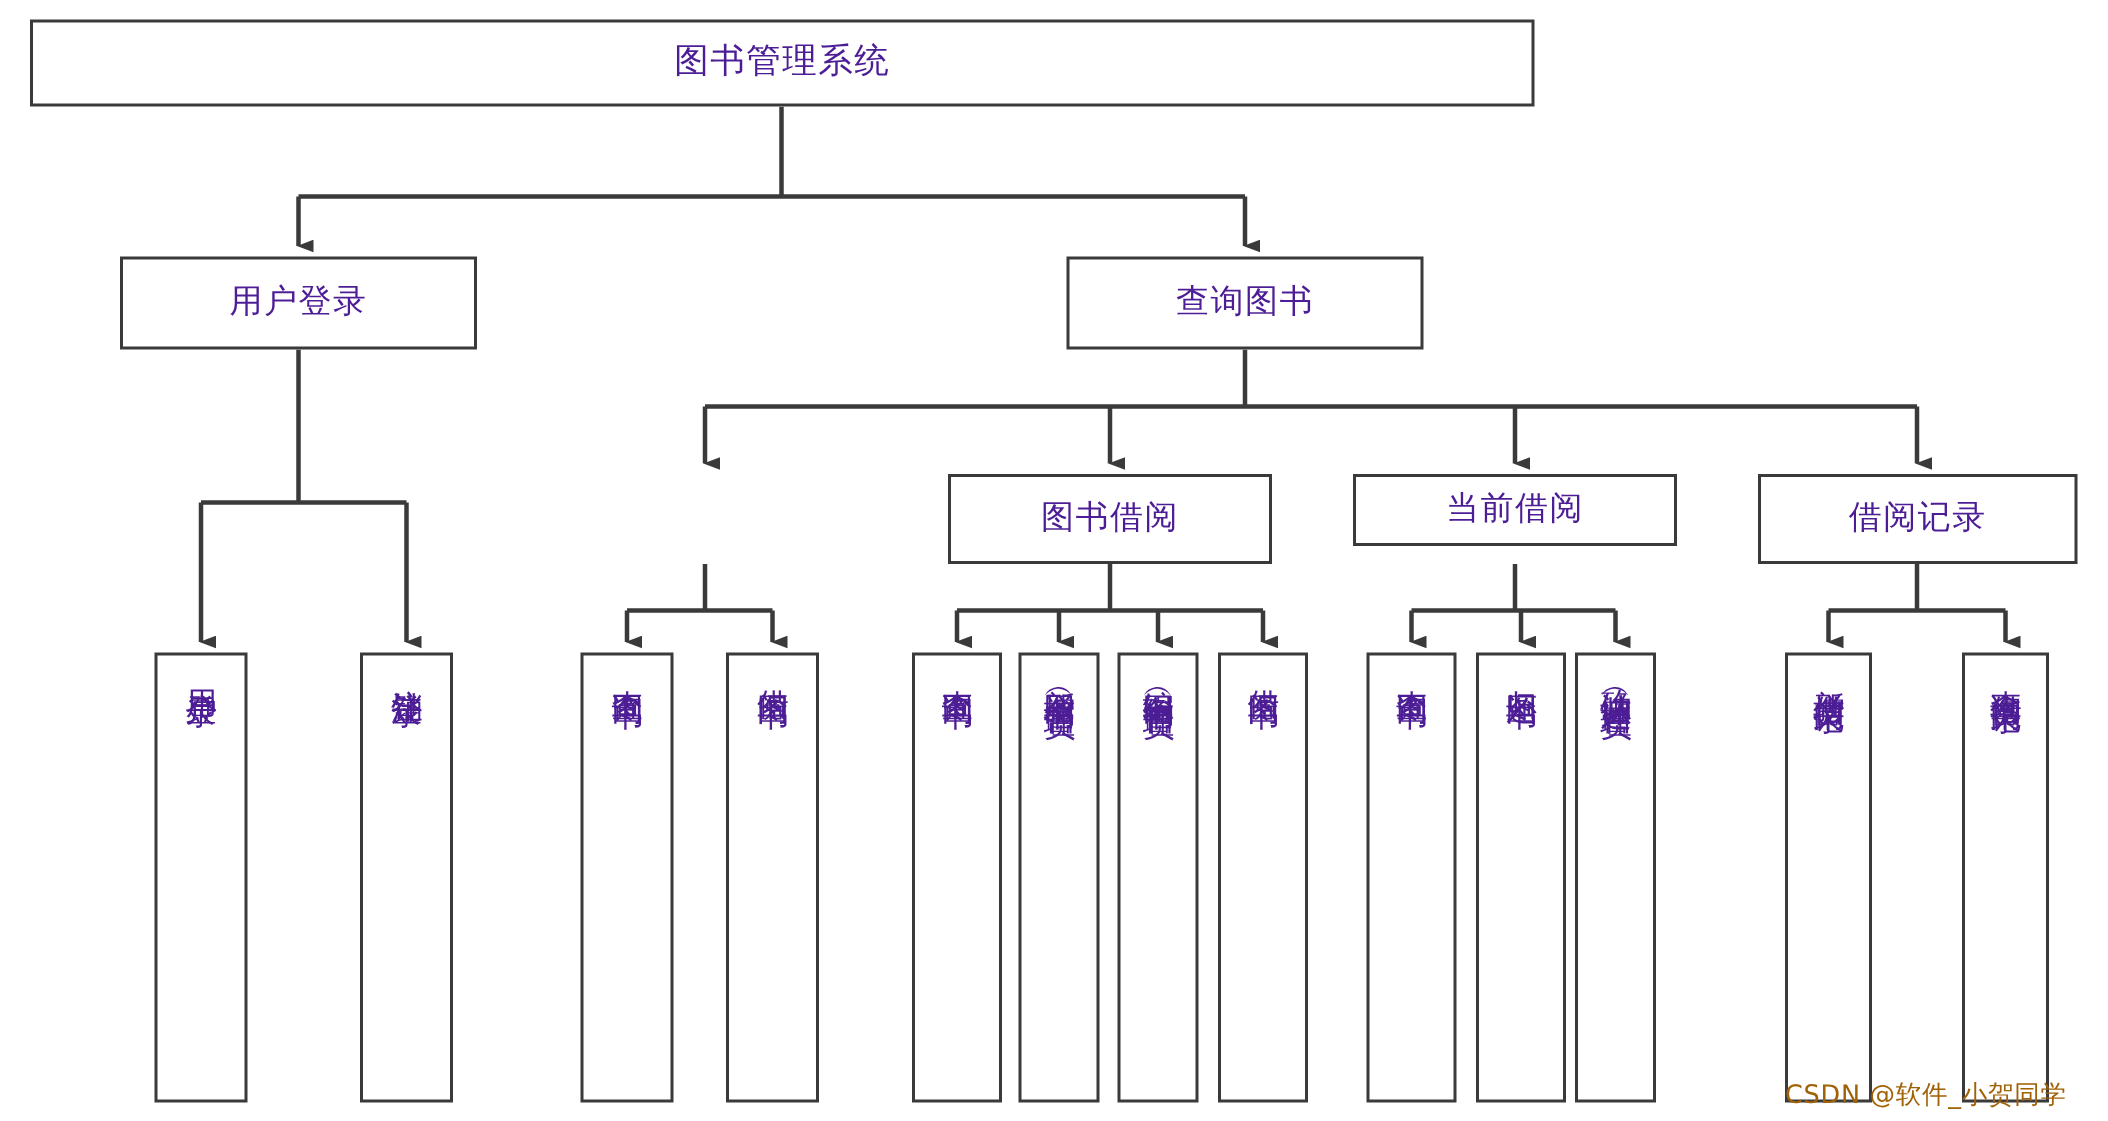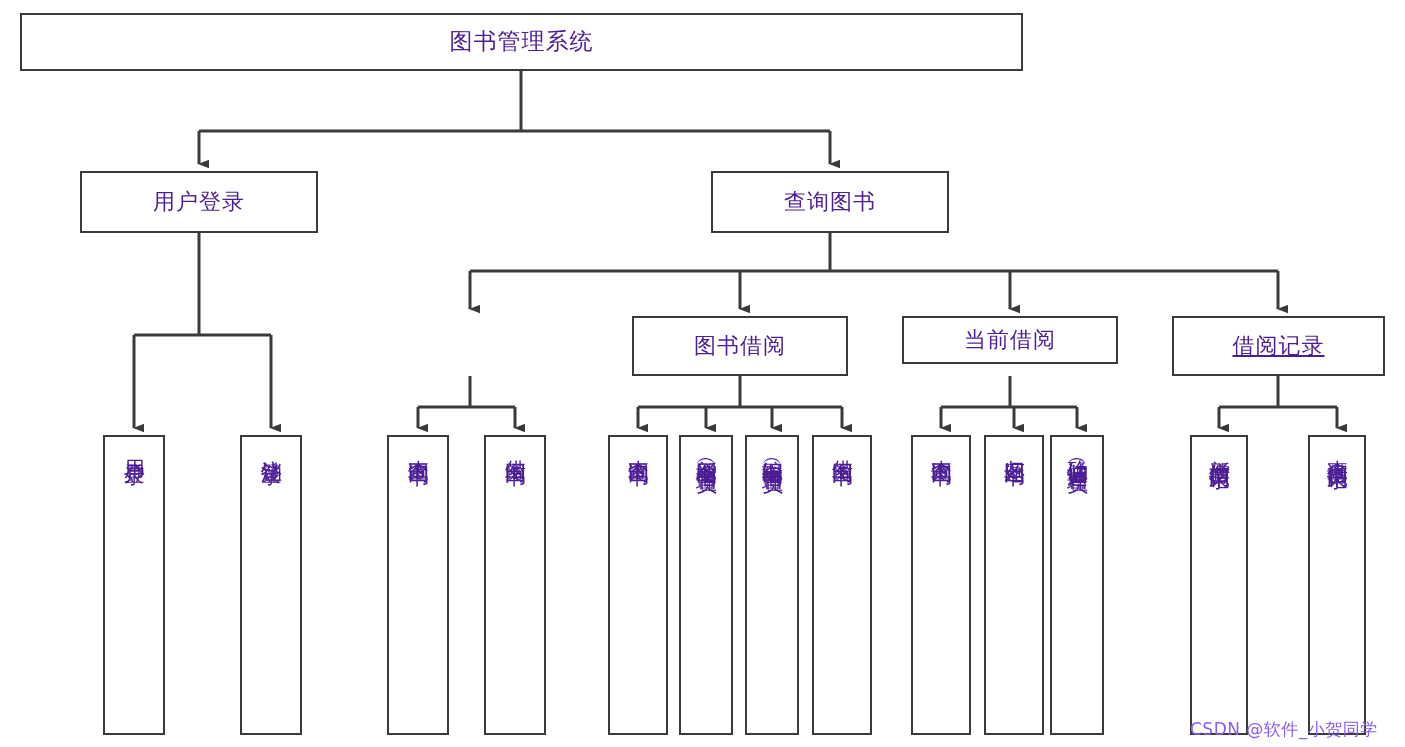--- a/index.html
+++ b/index.html
@@ -57,21 +57,21 @@
     text-orientation: upright;
     font-size: 21px;
     line-height: 1.18;
     letter-spacing: 2px;
     white-space: nowrap;
     display: block;
   }
   .watermark {
     position: absolute;
     font-size: 17px;
-    color: #8b5cf6;
+    color: #a16207;
     white-space: nowrap;
     z-index: 5;
     letter-spacing: 0.5px;
   }
 </style>
 </head>
 <body>
 
 <div id="diagram-root">
 
@@ -138,21 +138,21 @@
   <div class="node node-h" style="left:711px; top:171px; width:238px; height:62px;">
     <span>查询图书</span>
   </div>
 
   <div class="node node-h" style="left:632px; top:316px; width:216px; height:60px;">
     <span>图书借阅</span>
   </div>
   <div class="node node-h" style="left:902px; top:316px; width:216px; height:48px;">
     <span>当前借阅</span>
   </div>
-  <div class="node node-h" style="left:1172px; top:316px; width:213px; height:60px;text-decoration:underline;">
+  <div class="node node-h" style="left:1172px; top:316px; width:213px; height:60px;">
     <span>借阅记录</span>
   </div>
 
   <div class="node node-v" style="left:103px; top:435px; width:62px; height:300px;">
     <span class="vlabel">用户登录</span>
   </div>
   <div class="node node-v" style="left:240px; top:435px; width:62px; height:300px;">
     <span class="vlabel">注销登录</span>
   </div>
 

